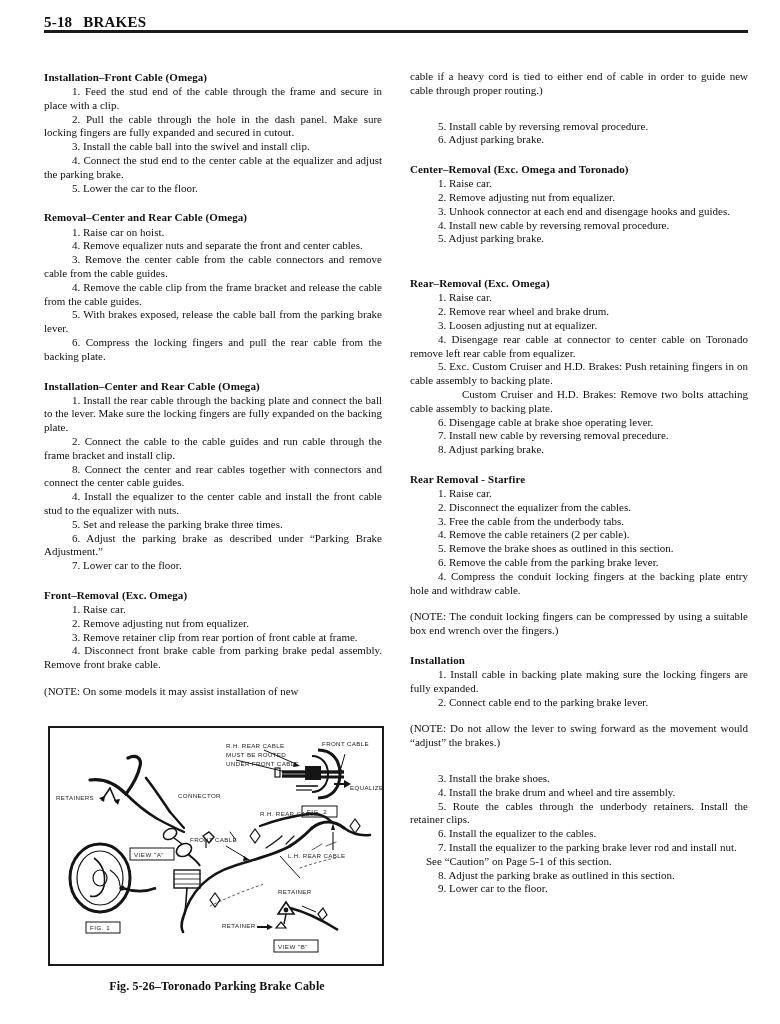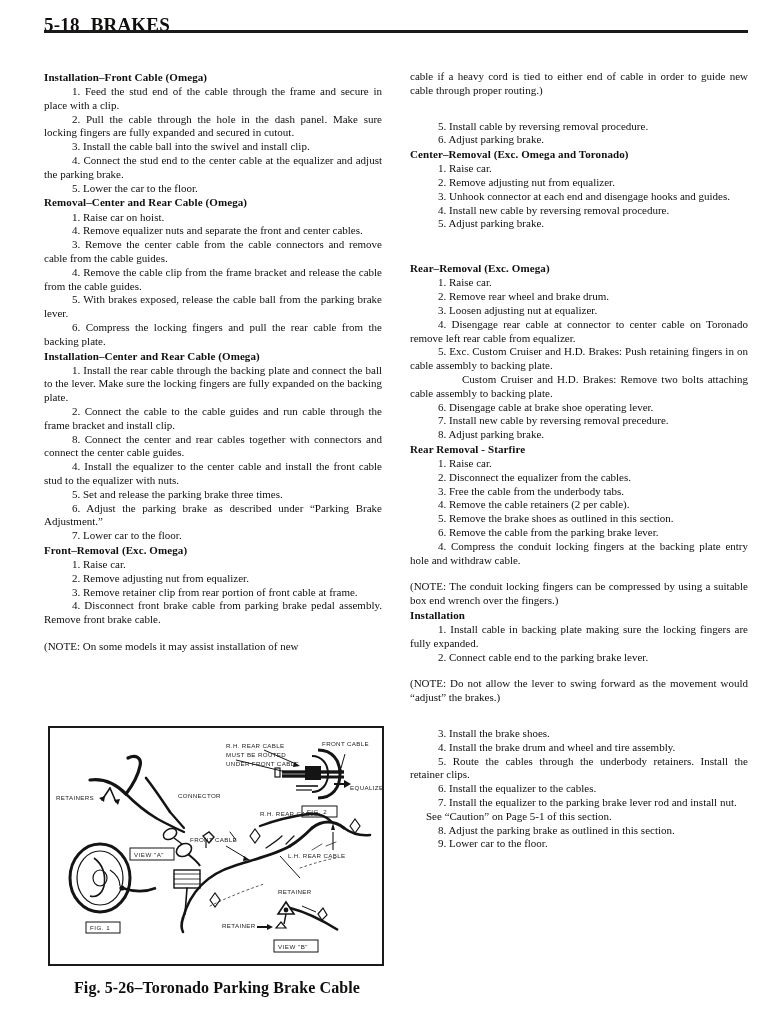--- a/index.html
+++ b/index.html
@@ -21,21 +21,21 @@
     left: 0; top: 0;
     width: 780px;
     height: 1024px;
   }
 
   
   .runhead {
     position: absolute;
     left: 44px;
     top: 14px;
-    font-size: 19px;
+    font-size: 15px;
     font-weight: bold;
     letter-spacing: 0.2px;
   }
   .runhead .folio { margin-right: 11px; }
   .head-rule {
     position: absolute;
     left: 44px;
     top: 30px;
     width: 704px;
     height: 3px;
@@ -58,21 +58,21 @@
   .col-left  { left: 0; }
   .col-right { left: 366px; }
 
   .sec-head {
     font-size: 11px;
     font-weight: bold;
     margin: 0 0 1px 0;
     line-height: 1.28;
     letter-spacing: 0.1px;
   }
-  .sec-head.spaced { }
+  .sec-head.spaced { margin-top: 15px; }
 
   p.step, p.para {
     margin: 0;
     font-size: 11px;
     line-height: 1.255;
     text-align: justify;
     text-indent: 28px;
     -webkit-hyphens: none;
     hyphens: none;
   }
@@ -94,21 +94,21 @@
     width: 332px;
     height: 236px;
     border: 2px solid #1a1a1a;
     background: #fefefe;
     overflow: hidden;
   }
   .figbox svg { display: block; }
   .figcap {
     margin-top: 13px;
     text-align: center;
-    font-size: 16px;
+    font-size: 12px;
     font-weight: bold;
     letter-spacing: 0.1px;
   }
   .flab {
     font-family: "Liberation Sans", "DejaVu Sans", sans-serif;
     font-size: 6.2px;
     fill: #1d1d1d;
     letter-spacing: 0.35px;
   }
   .flab-box {

